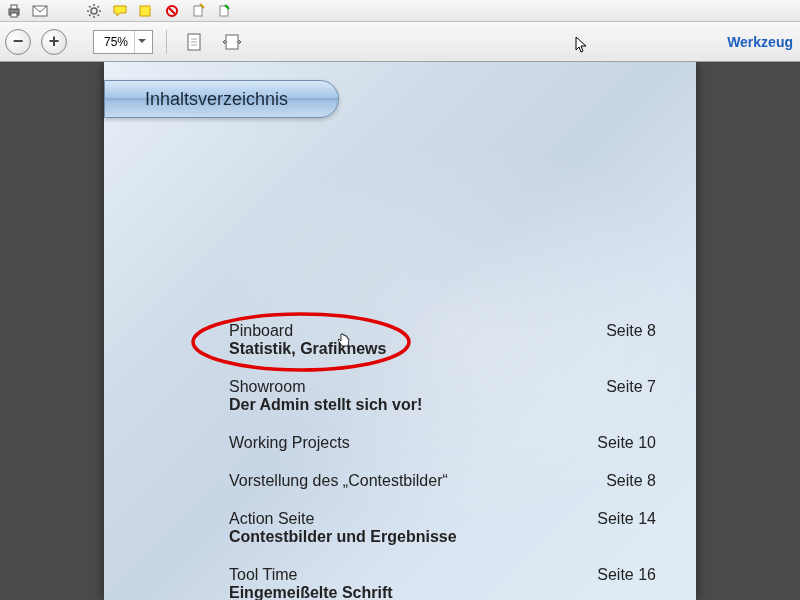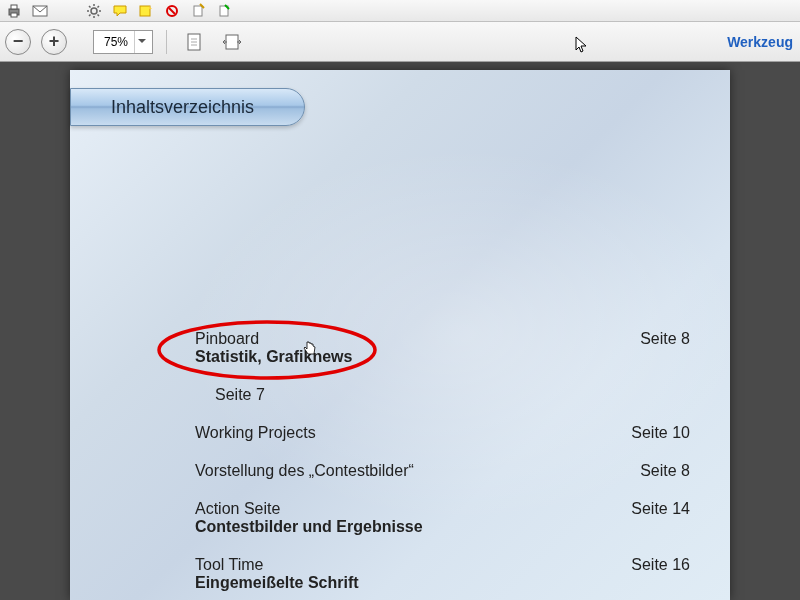--- a/index.html
+++ b/index.html
@@ -16,21 +16,21 @@
     .zoom-minus, .zoom-plus { width: 26px; height: 26px; border: 1px solid #888; border-radius: 50%; display: flex; align-items: center; justify-content: center; cursor: pointer; background: radial-gradient(circle at 35% 35%, #fff, #ddd); font-size: 18px; font-weight: bold; color: #444; }
     
     .zoom-select { height: 24px; border: 1px solid #999; background: #fff; display: flex; align-items: center; padding: 0 4px; font-size: 12px; }
     .zoom-value { padding: 0 6px; }
     .zoom-dropdown { width: 14px; display: flex; align-items: center; justify-content: center; border-left: 1px solid #ccc; height: 100%; }
     
     .menu-right { margin-left: auto; color: #2060c0; font-size: 14px; font-weight: bold; padding-right: 2px; }
     
     .canvas-area { position: absolute; top: 62px; left: 0; right: 0; bottom: 0; background: #4a4a4a; display: flex; justify-content: center; overflow: hidden; }
     
-    .page { width: 660px; background: linear-gradient(135deg, #e8f0f8 0%, #d0dce8 30%, #c8d5e5 50%, #d8e4f0 70%, #e0ecf5 100%); box-shadow: 0 0 10px rgba(0,0,0,0.5); position: relative; margin-top: 8px; }
+    .page { width: 592px; background: linear-gradient(135deg, #e8f0f8 0%, #d0dce8 30%, #c8d5e5 50%, #d8e4f0 70%, #e0ecf5 100%); box-shadow: 0 0 10px rgba(0,0,0,0.5); position: relative; margin-top: 0; }
     .page::before { content: ''; position: absolute; top: 0; left: 0; right: 0; bottom: 0; background: radial-gradient(ellipse at 60% 50%, rgba(255,255,255,0.3) 0%, transparent 50%); pointer-events: none; }
     
     .toc-header { position: absolute; top: 18px; left: 0; width: 235px; height: 38px; background: linear-gradient(to bottom, #d8e8f8 0%, #a8c8e8 45%, #88aad0 50%, #a0c0e0 55%, #c8dcf0 100%); border: 1px solid #7090b0; border-radius: 0 19px 19px 0; display: flex; align-items: center; padding-left: 40px; font-size: 18px; color: #1a2838; box-shadow: 0 2px 4px rgba(0,0,0,0.2); }
     
     .toc-list { position: absolute; top: 260px; left: 125px; right: 40px; }
     .toc-item { display: flex; margin-bottom: 20px; font-size: 16px; color: #222; }
     .toc-left { flex: 1; }
     .toc-title { font-weight: normal; }
     .toc-sub { font-weight: bold; }
     .toc-page { white-space: nowrap; padding-left: 20px; }
@@ -130,20 +130,24 @@
 
     <div class="toc-list">
       <div class="toc-item">
         <div class="toc-left">
           <div class="toc-title">Pinboard</div>
           <div class="toc-sub">Statistik, Grafiknews</div>
         </div>
         <div class="toc-page">Seite 8</div>
       </div>
       <div class="toc-item">
+        <div class="toc-left">
+          <div class="toc-title">Showroom</div>
+          <div class="toc-sub">Der Admin stellt sich vor!</div>
+        </div>
         <div class="toc-page">Seite 7</div>
       </div>
       <div class="toc-item">
         <div class="toc-left">
           <div class="toc-title">Working Projects</div>
         </div>
         <div class="toc-page">Seite 10</div>
       </div>
       <div class="toc-item">
         <div class="toc-left">

